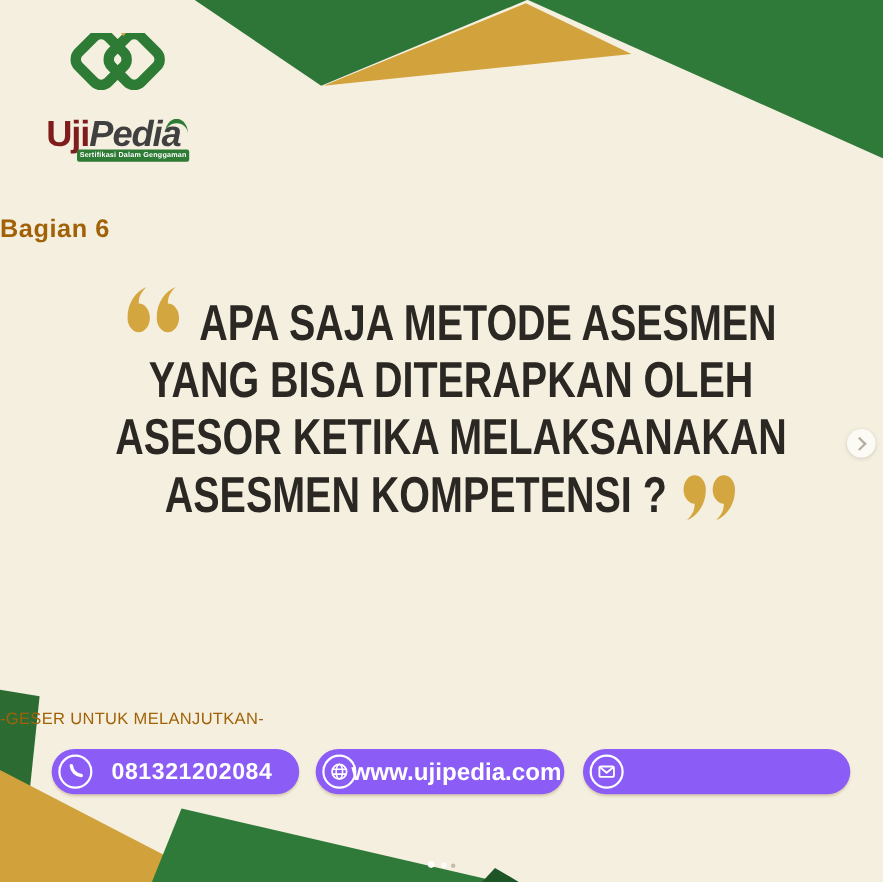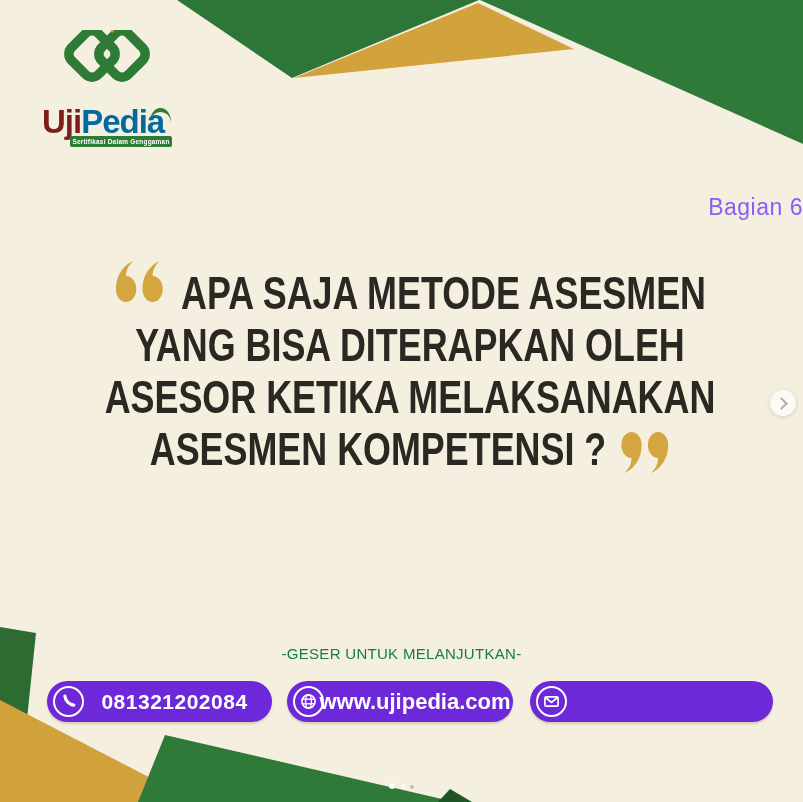--- a/index.html
+++ b/index.html
@@ -8,53 +8,53 @@
 
   
   .decor{position:absolute;left:0;top:0;width:803px;height:802px;pointer-events:none;}
 
   
   .logo{position:absolute;left:40px;top:28px;width:190px;height:125px;}
   .logo-mark{position:absolute;left:18px;top:2px;}
   .wordmark{position:absolute;left:2px;top:75px;width:190px;
             font-size:33px;font-weight:bold;letter-spacing:-1px;white-space:nowrap;}
   .wm-uji{color:#7f1d1d;}
-  .wm-pedia{color:#0369a1;}
+  .wm-pedia{color:#404040;font-style:italic;}
   .wm-accent{position:absolute;left:110px;top:80px;width:21px;height:10px;
              border:3px solid #2e7b35;border-bottom:none;border-left:none;border-right:none;
              border-radius:50% 50% 0 0 / 100% 100% 0 0;border-top-width:4px;}
   .tagline-banner{position:absolute;left:30px;top:108px;width:102px;height:11px;
                   background:#2e7b35;border-radius:2px;display:flex;align-items:center;justify-content:center;}
   .tagline-banner span{color:#fff;font-size:6.5px;font-weight:bold;letter-spacing:.2px;white-space:nowrap;}
 
   
-  .section-label{position:absolute;left:0;top:194px;width:803px;text-align:right;
-                 font-size:23px;letter-spacing:.5px;color:#8b5cf6;}
+  .section-label{position:absolute;left:0;top:194px;width:803px;text-align:left;
+                 font-size:23px;letter-spacing:.5px;color:#a16207;font-weight:bold;}
 
   
   .headline{position:absolute;left:-90px;top:267px;width:1000px;
             transform:scaleX(.78);transform-origin:50% 0;
             font-size:46px;font-weight:bold;line-height:52px;color:#2b2824;
             text-align:center;letter-spacing:0;}
   .headline .hl-line{white-space:nowrap;}
   .qsvg{display:inline-block;}
   .q-open{position:relative;top:-10px;margin-right:14px;vertical-align:-6px;}
   .q-close{position:relative;top:2px;margin-left:10px;vertical-align:-6px;}
 
   
   .next-btn{position:absolute;left:770px;top:390px;width:26px;height:26px;border-radius:50%;
             background:#fcfaf4;box-shadow:0 1px 4px rgba(0,0,0,.15);
             display:flex;align-items:center;justify-content:center;cursor:pointer;}
   .next-chevron{width:7px;height:7px;border-right:2.2px solid #b3ada2;border-top:2.2px solid #b3ada2;
                 transform:rotate(45deg);margin-right:3px;}
 
   
-  .swipe-hint{position:absolute;left:0;top:645px;width:803px;text-align:center;
-              font-size:15px;letter-spacing:.3px;color:#15803d;}
-  .pill{position:absolute;top:681px;height:41px;border-radius:21px;background:#6d28d9;
+  .swipe-hint{position:absolute;left:0;top:645px;width:803px;text-align:left;
+              font-size:15px;letter-spacing:.3px;color:#a16207;}
+  .pill{position:absolute;top:681px;height:41px;border-radius:21px;background:#8b5cf6;
         box-shadow:0 2px 2px rgba(140,110,40,.25);display:flex;align-items:center;
         justify-content:center;cursor:pointer;}
   .pill-phone{left:47px;width:225px;}
   .pill-web{left:287px;width:226px;}
   .pill-mail{left:530px;width:243px;}
   .pill-icon{position:absolute;left:6px;top:5px;width:31px;height:31px;border-radius:50%;
              border:2.5px solid #fff;box-sizing:border-box;
              display:flex;align-items:center;justify-content:center;}
   .pill-label{color:#fff;font-weight:bold;margin-left:30px;white-space:nowrap;}
   .pill-phone .pill-label{font-size:21px;letter-spacing:.5px;}

